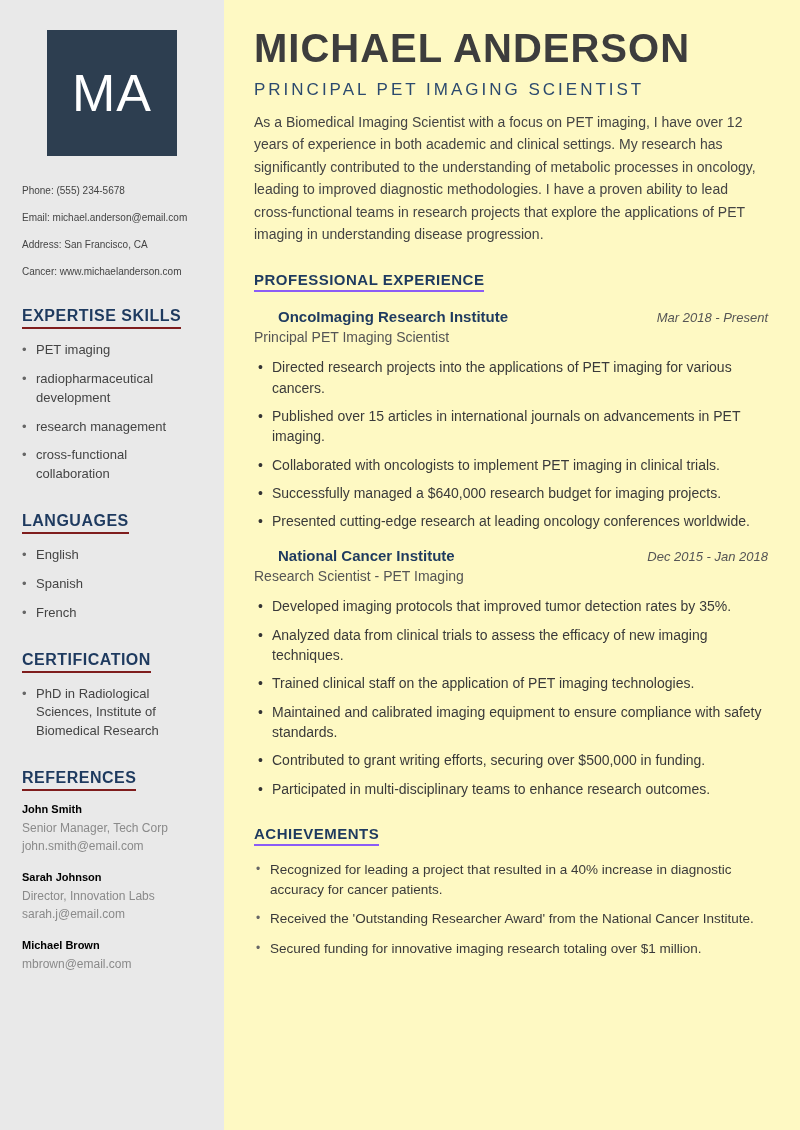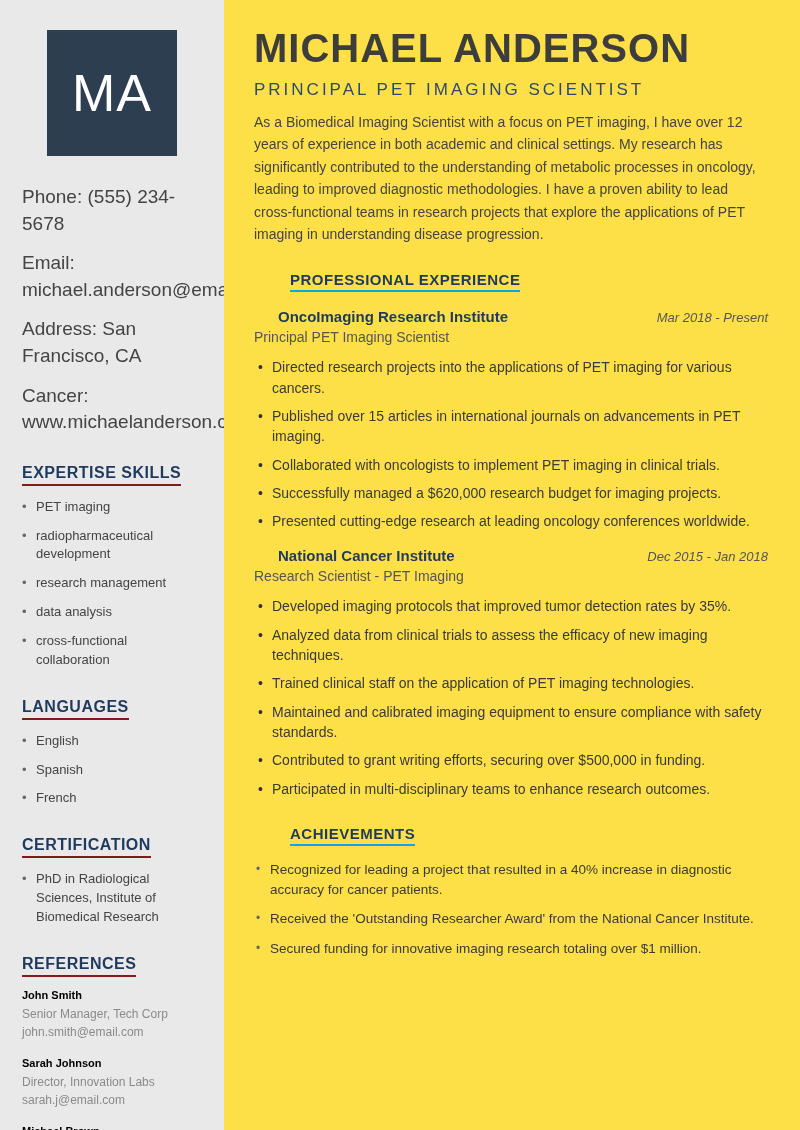--- a/index.html
+++ b/index.html
@@ -31,21 +31,21 @@
     display: flex;
     align-items: center;
     justify-content: center;
   }
   .avatar span {
     color: #ffffff;
     font-size: 52px;
     letter-spacing: 1px;
   }
   .contact-line {
-    font-size: 19px;
+    font-size: 10px;
     color: #444;
     margin-bottom: 13px;
     line-height: 1.4;
   }
   .side-section { margin-top: 28px; }
   .side-heading {
     display: inline-block;
     font-size: 16px;
     font-weight: bold;
     letter-spacing: 0.5px;
@@ -78,21 +78,21 @@
   }
   .ref-detail {
     font-size: 12px;
     color: #8a8a8a;
     line-height: 1.5;
   }
 
   
   .main {
     flex: 1;
-    background: #fde047;
+    background: #fef9c3;
     padding: 26px 32px 0 30px;
   }
   .name {
     font-size: 40px;
     font-weight: bold;
     color: #3d3d3d;
     letter-spacing: 1px;
     line-height: 1.1;
   }
   .title {
@@ -107,23 +107,22 @@
     color: #444;
     line-height: 1.6;
     margin-top: 11px;
   }
   .main-heading {
     display: inline-block;
     font-size: 15px;
     font-weight: bold;
     letter-spacing: 0.5px;
     color: #1e3a5f;
-    border-bottom: 2px solid #0ea5e9;
+    border-bottom: 2px solid #8b5cf6;
     padding-bottom: 2px;
-    margin-left: 36px;
   }
   .section { margin-top: 26px; }
   .job { margin-top: 16px; }
   .job-header {
     display: flex;
     justify-content: space-between;
     align-items: baseline;
     margin-left: 24px;
   }
   .company {
@@ -187,21 +186,20 @@
     <div class="contact-line">Email: michael.anderson@email.com</div>
     <div class="contact-line">Address: San Francisco, CA</div>
     <div class="contact-line">Cancer: www.michaelanderson.com</div>
 
     <div class="side-section">
       <div class="side-heading">EXPERTISE SKILLS</div>
       <ul class="side-list">
         <li>PET imaging</li>
         <li>radiopharmaceutical development</li>
         <li>research management</li>
-        <li>data analysis</li>
         <li>cross-functional collaboration</li>
       </ul>
     </div>
 
     <div class="side-section">
       <div class="side-heading">LANGUAGES</div>
       <ul class="side-list">
         <li>English</li>
         <li>Spanish</li>
         <li>French</li>
@@ -248,21 +246,21 @@
       <div class="job">
         <div class="job-header">
           <span class="company">OncoImaging Research Institute</span>
           <span class="dates">Mar 2018 - Present</span>
         </div>
         <div class="role">Principal PET Imaging Scientist</div>
         <ul class="job-list">
           <li>Directed research projects into the applications of PET imaging for various cancers.</li>
           <li>Published over 15 articles in international journals on advancements in PET imaging.</li>
           <li>Collaborated with oncologists to implement PET imaging in clinical trials.</li>
-          <li>Successfully managed a $620,000 research budget for imaging projects.</li>
+          <li>Successfully managed a $640,000 research budget for imaging projects.</li>
           <li>Presented cutting-edge research at leading oncology conferences worldwide.</li>
         </ul>
       </div>
 
       <div class="job">
         <div class="job-header">
           <span class="company">National Cancer Institute</span>
           <span class="dates">Dec 2015 - Jan 2018</span>
         </div>
         <div class="role">Research Scientist - PET Imaging</div>

